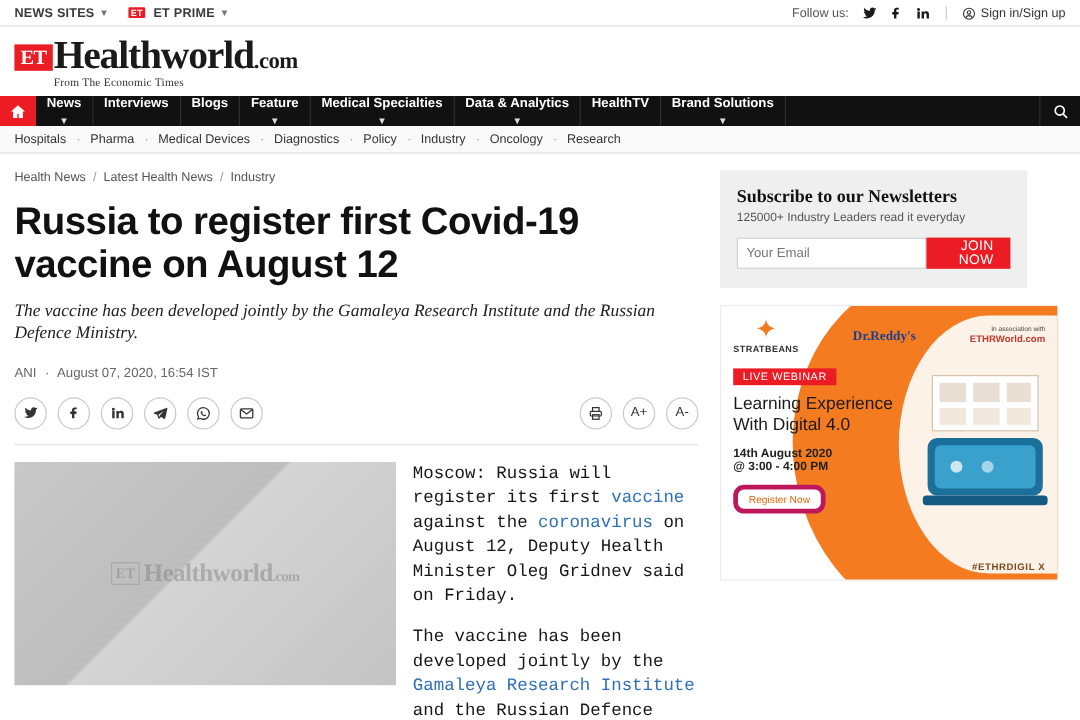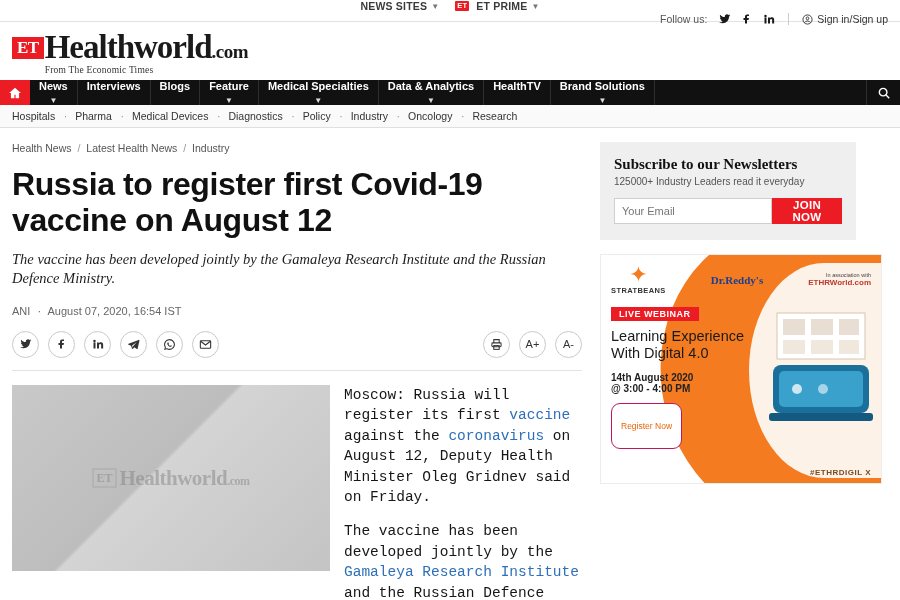--- a/index.html
+++ b/index.html
@@ -14,21 +14,20 @@
 
   
   .topbar {
     height: 22px;
     display: flex;
     align-items: center;
     padding: 0 12px;
     font-size: 10.5px;
     color: #3a3a3a;
     border-bottom: 1px solid #e2e2e2;
-    flex-direction: column;
   }
   .topbar .left { display: flex; align-items: center; gap: 16px; }
   .topbar .right { margin-left: auto; display: flex; align-items: flex-end; gap: 9px; }
   .tb-item { display: flex; align-items: center; gap: 4px; font-weight: bold; letter-spacing: .2px; }
   .caret { font-size: 8px; color: #777; }
   .et-prime-badge {
     background: #ec1c24; color: #fff; font-size: 7.5px; font-weight: bold;
     padding: 1px 2px; border-radius: 1px; margin-right: 3px; line-height: 1;
   }
   .follow-label { color: #555; font-weight: normal; font-size: 10.5px; margin-right: 2px; }
@@ -149,23 +148,24 @@
     background: #efefef; padding: 14px 14px 16px 14px;
   }
   .nl-title { font-family: "Liberation Serif", serif; font-size: 15px; font-weight: bold; color: #111; margin-bottom: 3px; }
   .nl-sub { font-size: 10px; color: #555; margin-bottom: 11px; }
   .nl-form { display: flex; height: 26px; }
   .nl-input {
     flex: 1; border: 1px solid #cfcfcf; background: #fff; padding: 0 7px;
     font-size: 11px; color: #444; font-family: "Liberation Sans", sans-serif; outline: none;
   }
   .nl-btn {
-    background: #ec1c24; color: #fff; border: none; font-size: 11.5px; font-weight: bold;
+    background: #ec1c24; color: #fff; border: none; font-size: 11.5px; font-weight: normal;
     padding: 0 14px; letter-spacing: .3px; cursor: pointer;
     font-family: "Liberation Sans", sans-serif;
+    text-align: right;
   }
 
   
   .ad {
     margin-top: 14px; width: 282px; height: 230px; position: relative; overflow: hidden;
     background: #fff; border: 1px solid #ececec;
   }
   .ad-orange-wave {
     position: absolute; right: -40px; top: -30px; width: 260px; height: 300px;
     background: #f47b20; border-radius: 52% 0 0 52%; transform: rotate(-8deg);
@@ -178,31 +178,31 @@
   .ad-row1 { display: flex; align-items: center; justify-content: space-between; }
   .strat { display: flex; flex-direction: column; align-items: center; }
   .strat-icon { color: #f47b20; font-size: 22px; line-height: 1; }
   .strat-name { font-size: 7.5px; font-weight: bold; color: #333; letter-spacing: .4px; }
   .drreddy { font-size: 11px; font-weight: bold; color: #1b3f8f; font-family: "Liberation Serif", serif; }
   .assoc { text-align: right; }
   .assoc-lbl { font-size: 5.5px; color: #444; }
   .assoc-brand { font-size: 8px; font-weight: bold; color: #c0392b; }
   .ad-live {
     margin-top: 12px; display: inline-block; background: #ec1c24; color: #fff;
-    font-size: 9px; font-weight: bold; padding: 2px 8px; letter-spacing: .5px;
+    font-size: 9px; font-weight: normal; padding: 2px 8px; letter-spacing: .5px;
   }
   .ad-h {
     margin-top: 7px; font-size: 14.5px; font-weight: normal; color: #1a1a1a; line-height: 1.2;
     font-family: "Liberation Sans", sans-serif; width: 160px;
   }
   .ad-date { margin-top: 9px; font-size: 10px; color: #222; font-weight: bold; }
   .ad-time { font-size: 10px; color: #222; font-weight: bold; }
   .ad-reg {
-    margin-top: 9px; display: inline-block; border: 1px solid #be185d; color: #e8650a;
-    font-size: 8.5px; padding: 17px 9px; border-radius: 9px; background: #fff;
+    margin-top: 9px; display: inline-block; border: 4px solid #be185d; color: #e8650a;
+    font-size: 8.5px; padding: 3px 9px; border-radius: 9px; background: #fff;
   }
   .ad-hash {
     position: absolute; right: 10px; bottom: 6px; font-size: 8px; font-weight: bold; color: #7a4a1d;
     letter-spacing: .5px;
   }
   .ad-illus { position: absolute; right: 6px; top: 52px; width: 108px; height: 130px; }
 </style>
 </head>
 <body>
 

